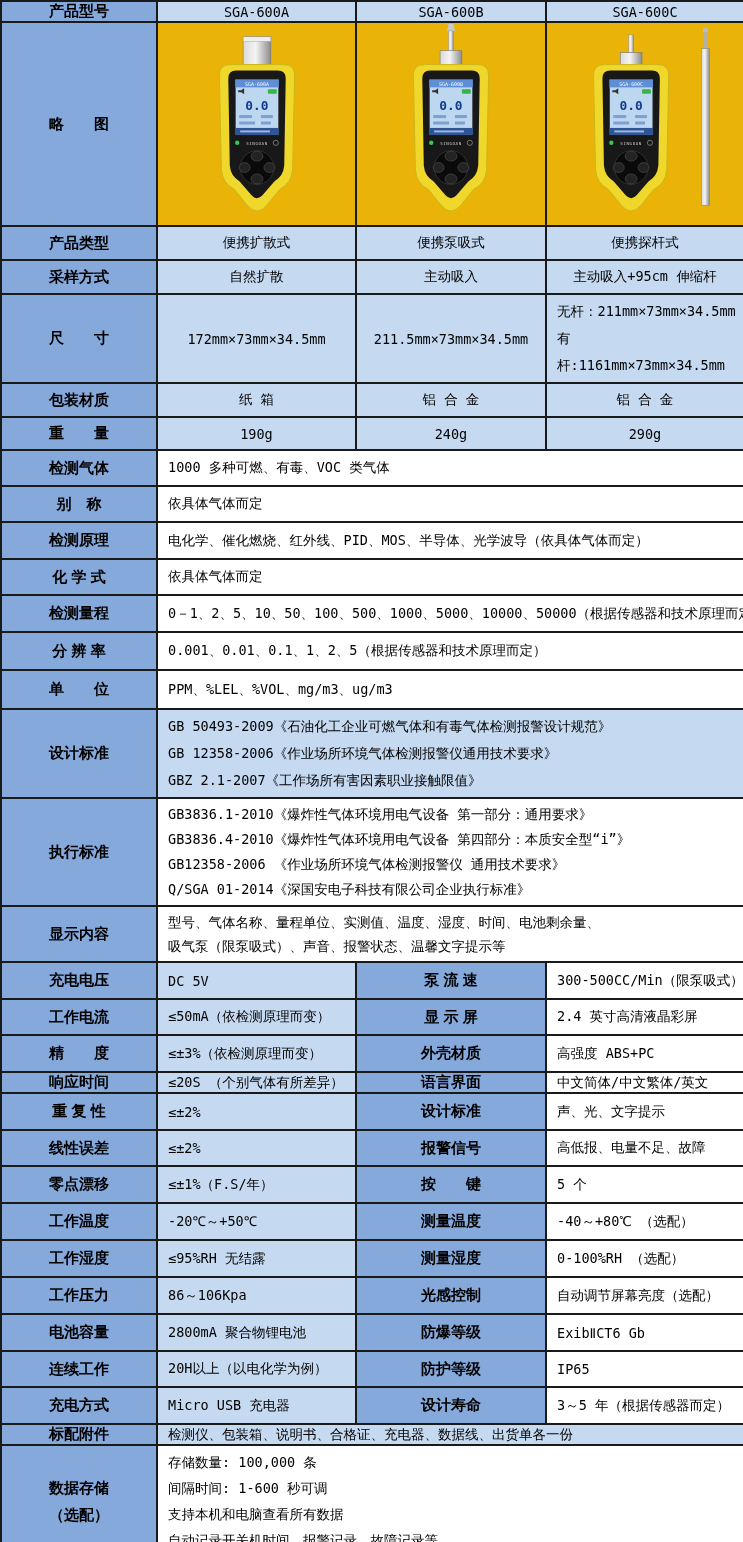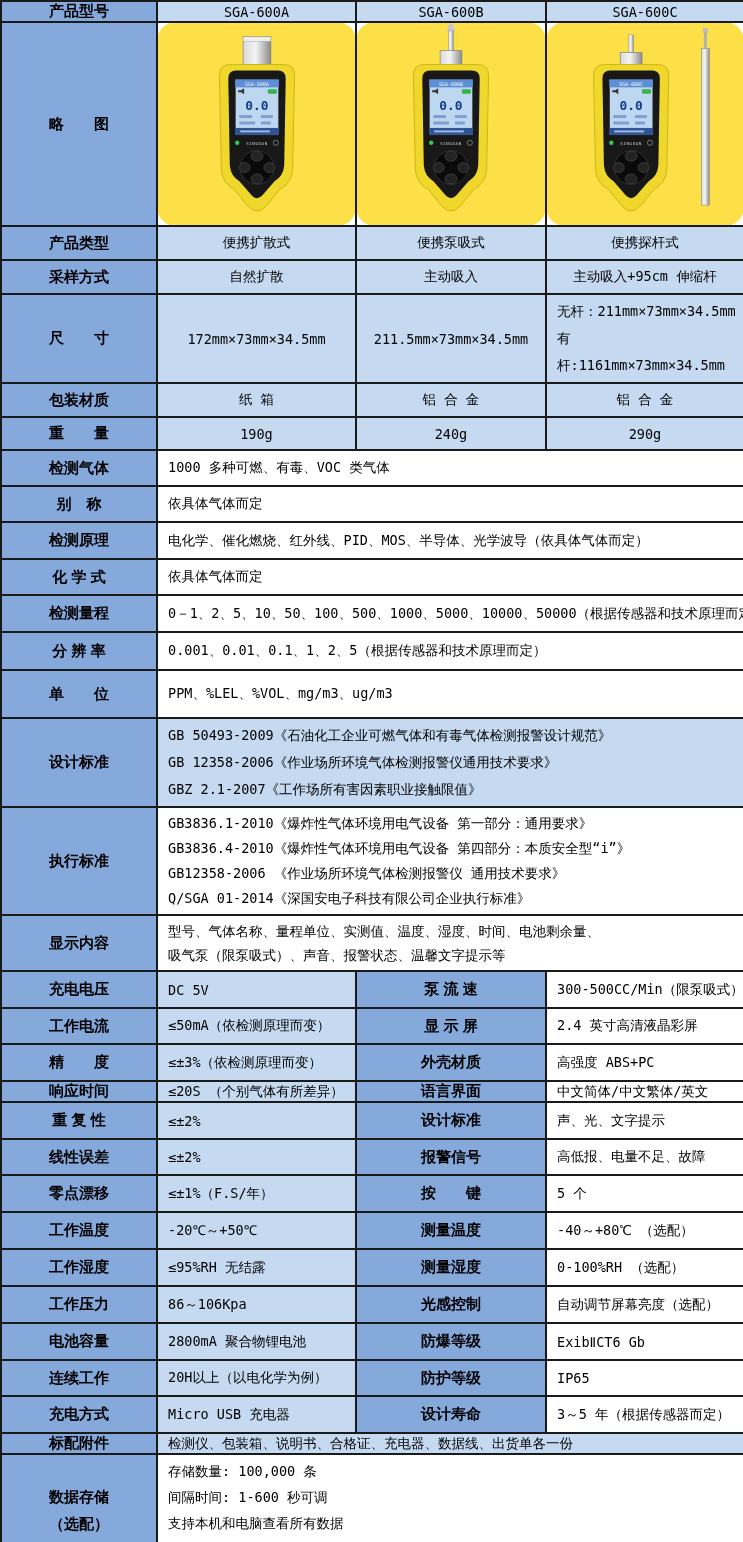--- a/index.html
+++ b/index.html
@@ -9,21 +9,21 @@
   th.lbl{background:#86A9DC;font-weight:bold;font-size:15px;text-align:center;padding:0 2px;}
   td.v{font-family:"DejaVu Sans Mono","Liberation Sans",sans-serif;font-size:13.5px;}
   .bgL{background:#C5D9F0;}
   .bgW{background:#ffffff;}
   .tc{text-align:center;}
   .tl{text-align:left;padding-left:10px;padding-right:6px;}
   .pre{white-space:pre-line;line-height:25px;padding-top:3px;padding-bottom:3px;}
   .small{font-size:12.4px;}
   .nw{white-space:nowrap;}
   th.pre2{white-space:pre-line;line-height:27px;}
-  td.img{background:#fde047;text-align:center;padding:0;border-radius:19px;}
+  td.img{background:#eab308;text-align:center;padding:0;}
   svg text{font-family:"DejaVu Sans Mono","Liberation Sans",sans-serif;}
 </style>
 </head>
 <body>
 
 <svg width="0" height="0" style="position:absolute" aria-hidden="true">
   <defs>
     <linearGradient id="gs" x1="0" y1="0" x2="1" y2="0">
       <stop offset="0" stop-color="#d9d9d9"></stop>
         <stop offset="0.45" stop-color="#f4f4f4"></stop>
@@ -192,21 +192,21 @@
     <td class="v bgW tl nw" colspan="3">依具体气体而定</td>
   </tr>
   <tr style="height:37px">
     <th class="lbl">检测量程</th>
     <td class="v bgW tl nw small" colspan="3">0－1、2、5、10、50、100、500、1000、5000、10000、50000（根据传感器和技术原理而定）</td>
   </tr>
   <tr style="height:38px">
     <th class="lbl">分 辨 率</th>
     <td class="v bgW tl nw" colspan="3">0.001、0.01、0.1、1、2、5（根据传感器和技术原理而定）</td>
   </tr>
-  <tr style="height:48px">
+  <tr style="height:39px">
     <th class="lbl">单　　位</th>
     <td class="v bgW tl nw" colspan="3">PPM、%LEL、%VOL、mg/m3、ug/m3</td>
   </tr>
   <tr style="height:83px">
     <th class="lbl">设计标准</th>
     <td class="v bgL tl pre" style="line-height:27px" colspan="3">GB 50493-2009《石油化工企业可燃气体和有毒气体检测报警设计规范》
 GB 12358-2006《作业场所环境气体检测报警仪通用技术要求》
 GBZ 2.1-2007《工作场所有害因素职业接触限值》</td>
   </tr>
   <tr style="height:99px">

